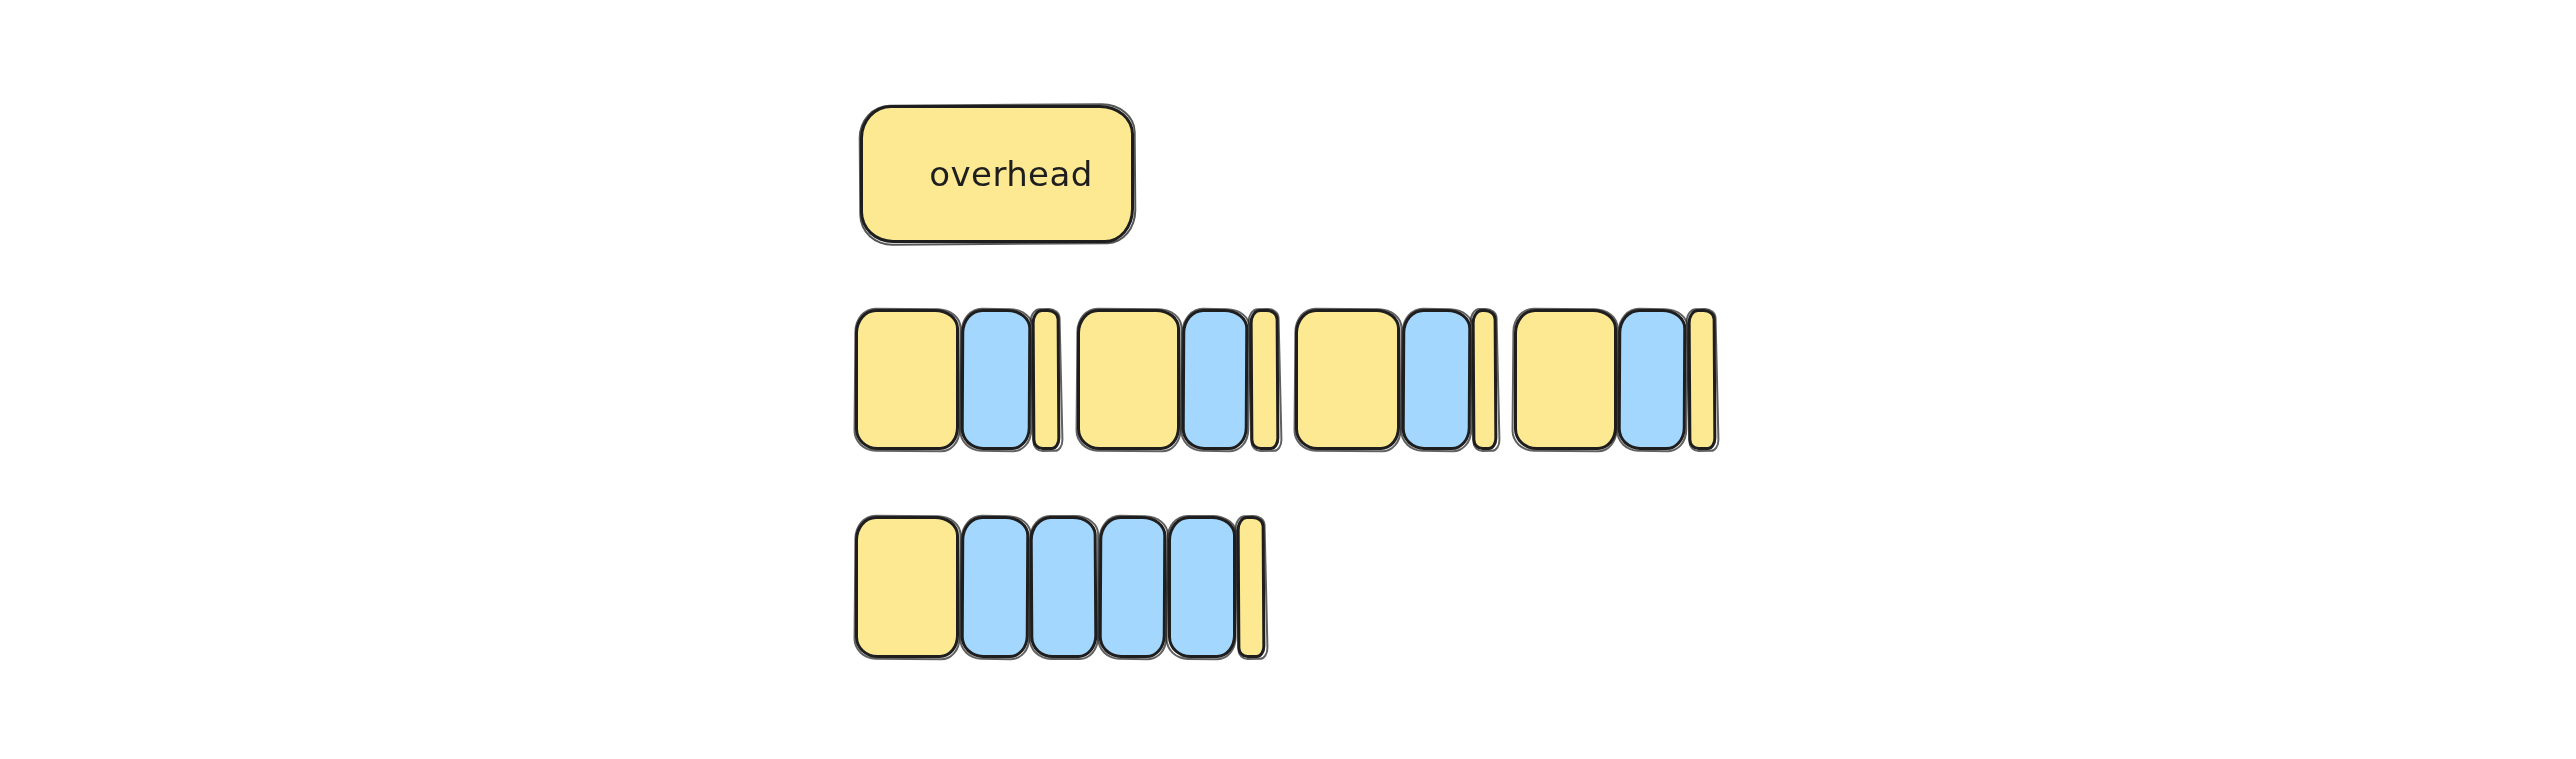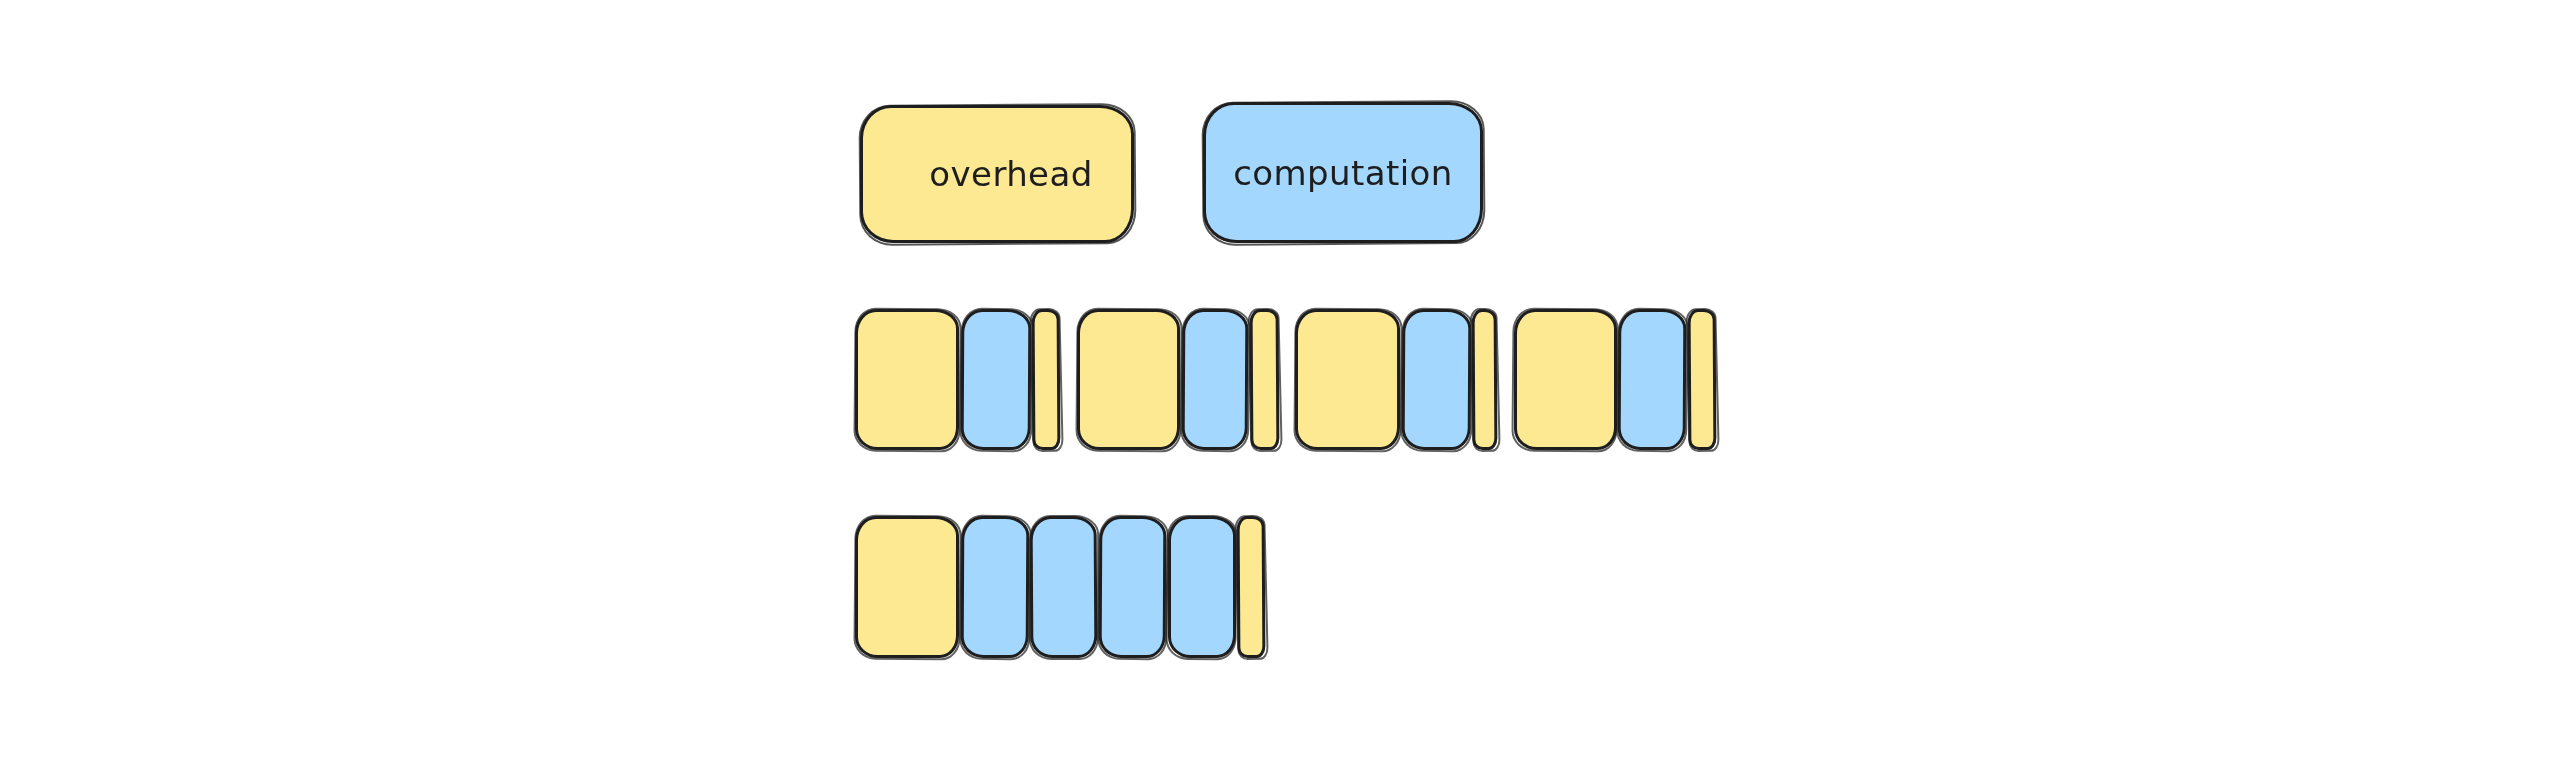--- a/index.html
+++ b/index.html
@@ -89,23 +89,20 @@
 </style>
 </head>
 <body>
 
 <div class="canvas" style="width: 2576px; height: 760px;">
 
   <div class="legend-box sketch overhead" style="left: 860px; top: 105px; width: 274px; height: 138px;">
     <span class="label">overhead</span>
   </div>
 
-  <div class="legend-box sketch computation" style="left: 1203px; top: 102px; width: 280px; height: 141px;">
-    <span class="label">computation</span>
-  </div>
 
   <div class="block-row" style="left: 855px; top: 309px; height: 141px; gap: 16.4px;">
       <div class="block-group" style="gap: 1.7px;">
         <div class="seg overhead" style="width: 104px;"></div>
         <div class="seg computation" style="width: 70px;"></div>
         <div class="seg overhead thin" style="width: 28.4px;"></div>
       </div>
       <div class="block-group" style="gap: 1.7px;">
         <div class="seg overhead" style="width: 103px;"></div>
         <div class="seg computation" style="width: 66px;"></div>

